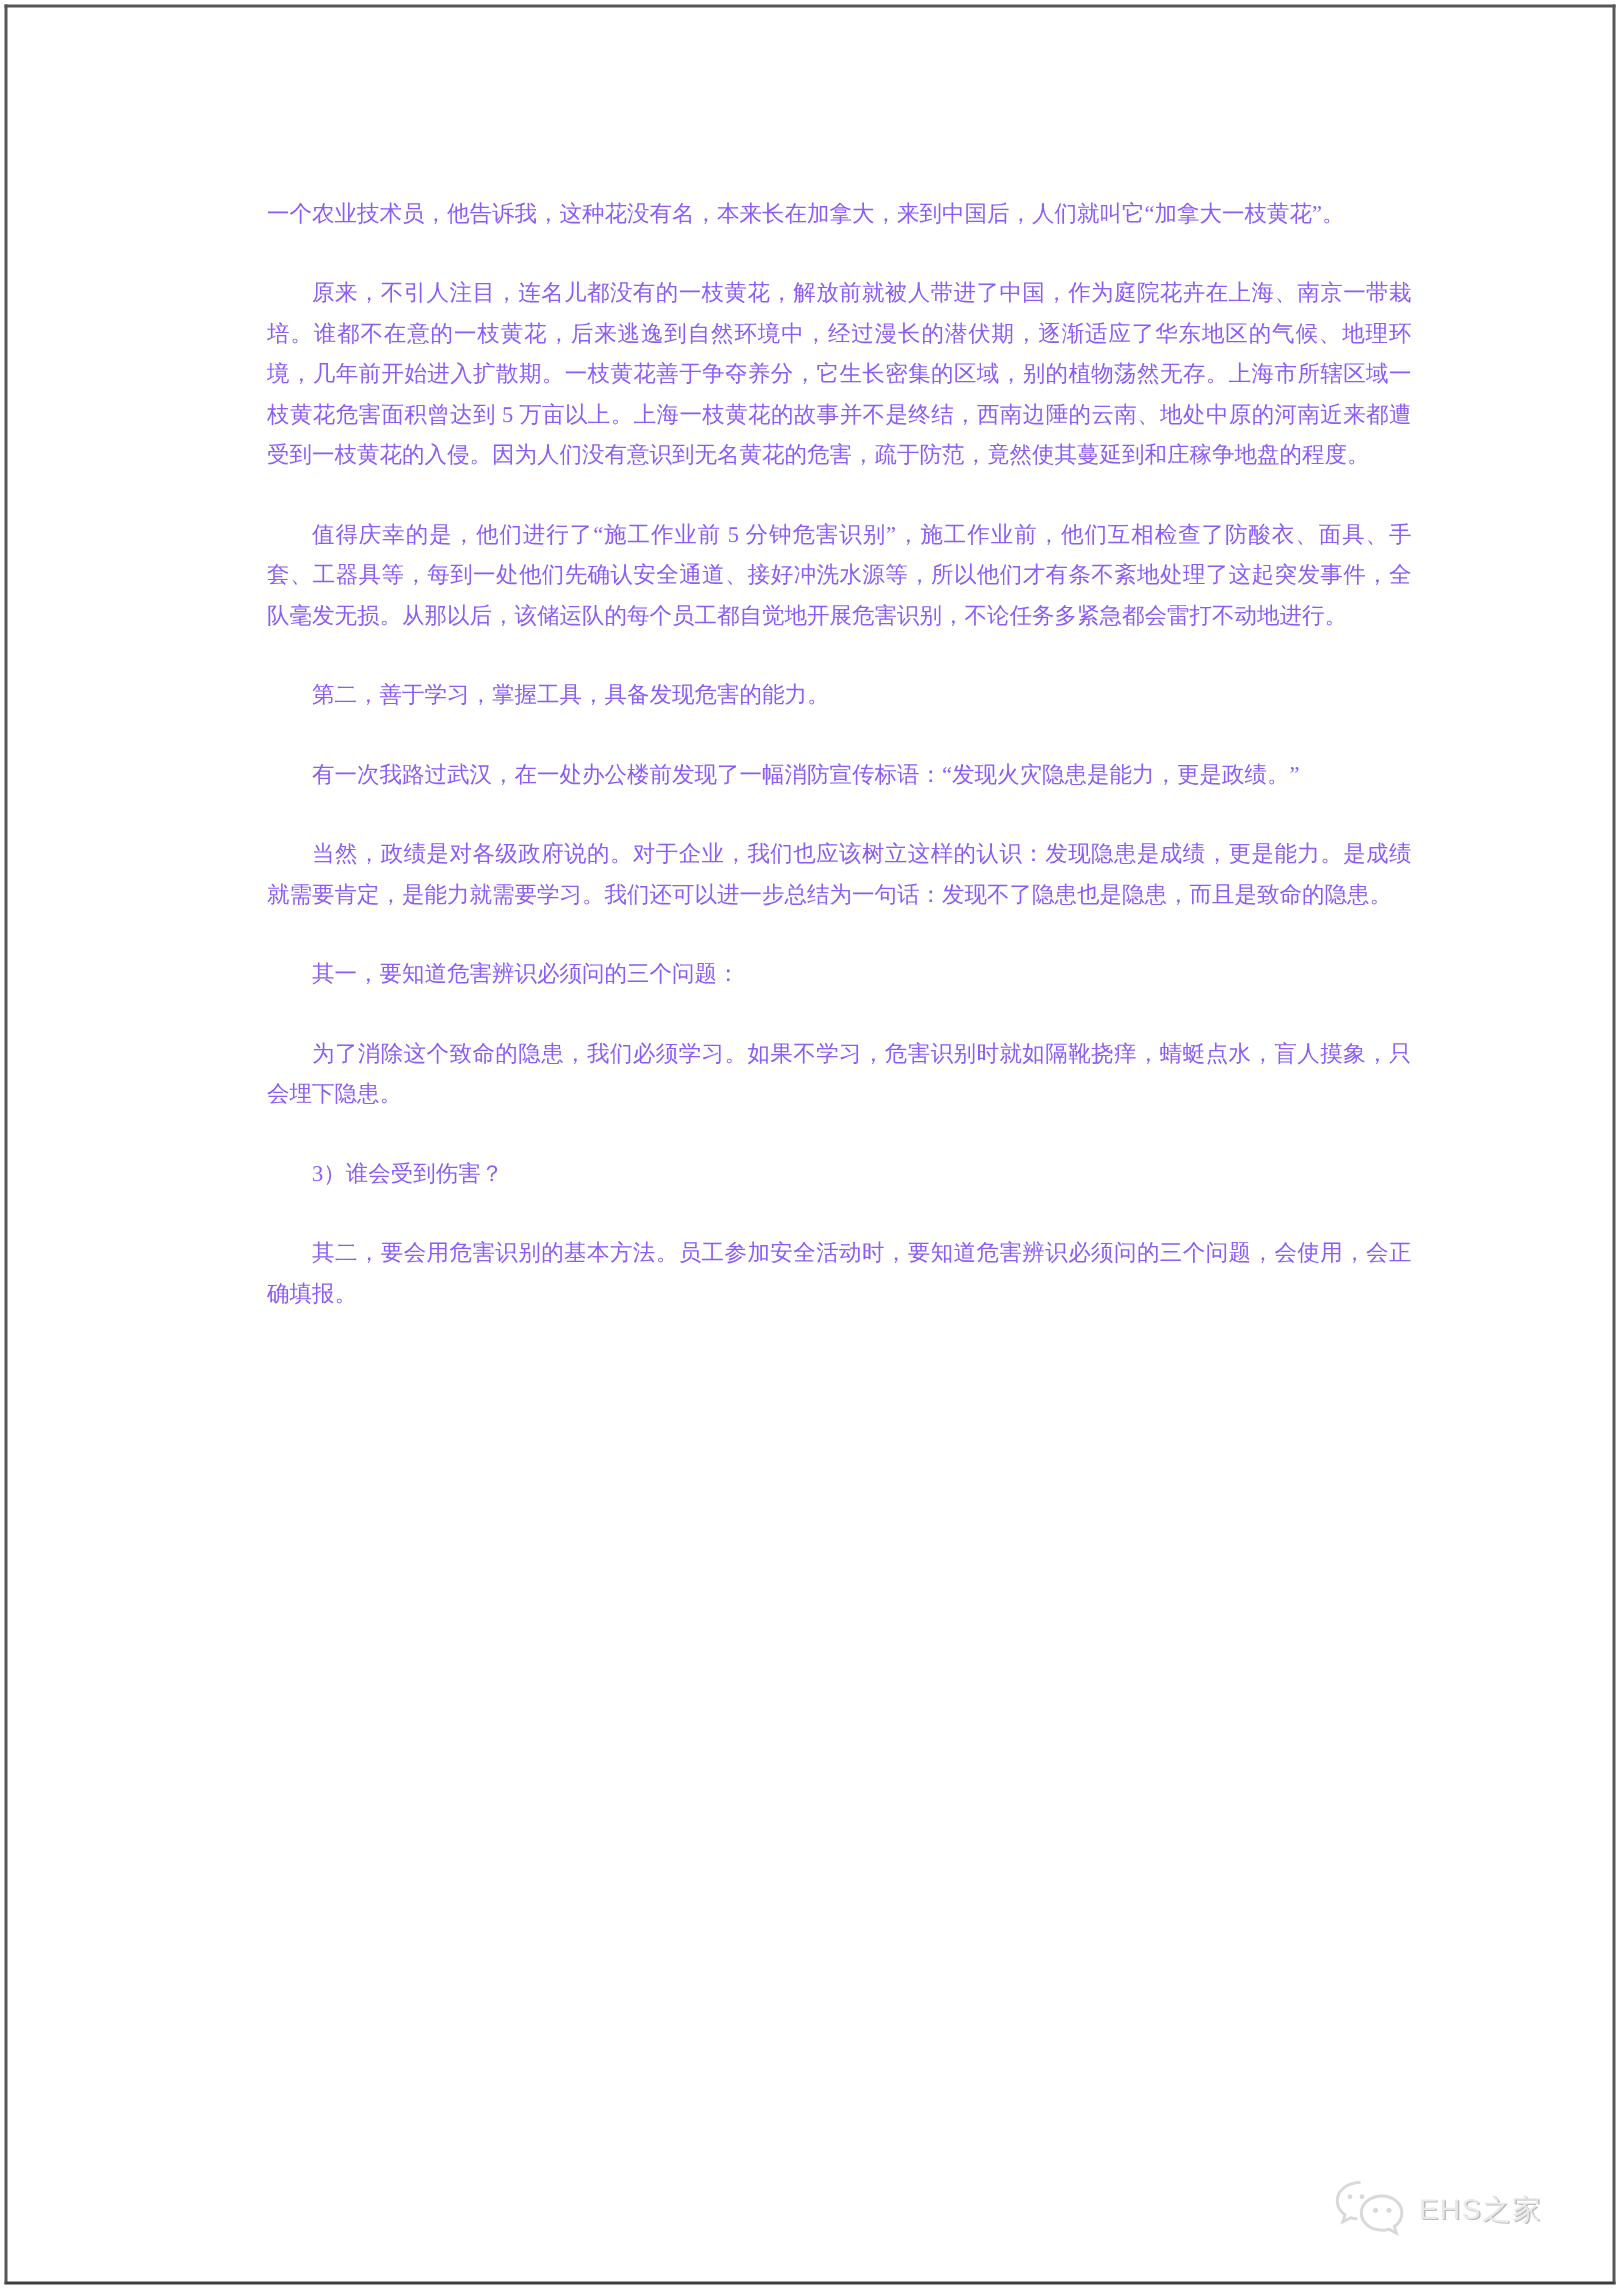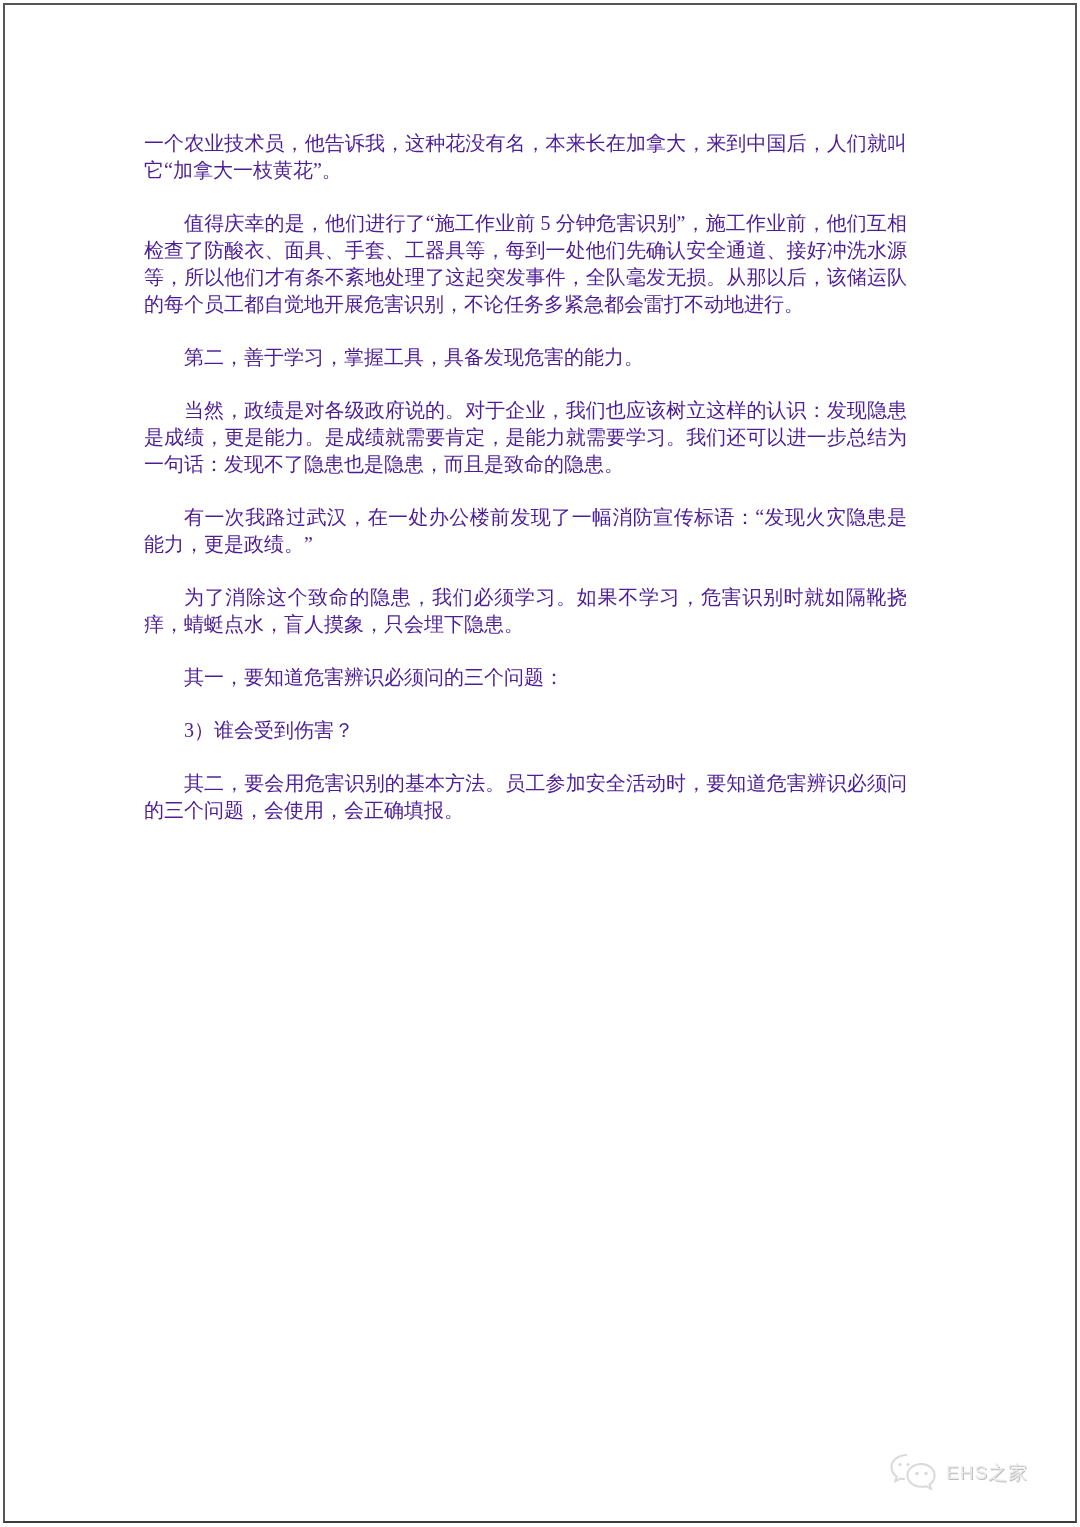--- a/index.html
+++ b/index.html
@@ -20,25 +20,25 @@
     left: 3px;
     top: 3px;
     right: 3px;
     bottom: 4px;
     border: 2px solid #565656;
     border-bottom-color: #3c3c3c;
     pointer-events: none;
   }
   .doc-body {
     position: absolute;
-    left: 144px;
+    left: 178px;
     top: 130px;
     width: 763px;
-    color: #4c1d95;
-    font-size: 20px;
+    color: #8b5cf6;
+    font-size: 15px;
     line-height: 27px;
     text-align: justify;
   }
   .doc-body p {
     margin: 0 0 26px 0;
   }
   .doc-body p.indent {
     text-indent: 2em;
   }
   .watermark {
@@ -62,26 +62,27 @@
   }
 </style>
 </head>
 <body>
 
 <div class="page">
   <div class="page-border"></div>
 
   <div class="doc-body">
     <p>一个农业技术员，他告诉我，这种花没有名，本来长在加拿大，来到中国后，人们就叫它“加拿大一枝黄花”。</p>
+    <p class="indent">原来，不引人注目，连名儿都没有的一枝黄花，解放前就被人带进了中国，作为庭院花卉在上海、南京一带栽培。谁都不在意的一枝黄花，后来逃逸到自然环境中，经过漫长的潜伏期，逐渐适应了华东地区的气候、地理环境，几年前开始进入扩散期。一枝黄花善于争夺养分，它生长密集的区域，别的植物荡然无存。上海市所辖区域一枝黄花危害面积曾达到 5 万亩以上。上海一枝黄花的故事并不是终结，西南边陲的云南、地处中原的河南近来都遭受到一枝黄花的入侵。因为人们没有意识到无名黄花的危害，疏于防范，竟然使其蔓延到和庄稼争地盘的程度。</p>
     <p class="indent">值得庆幸的是，他们进行了“施工作业前 5 分钟危害识别”，施工作业前，他们互相检查了防酸衣、面具、手套、工器具等，每到一处他们先确认安全通道、接好冲洗水源等，所以他们才有条不紊地处理了这起突发事件，全队毫发无损。从那以后，该储运队的每个员工都自觉地开展危害识别，不论任务多紧急都会雷打不动地进行。</p>
     <p class="indent">第二，善于学习，掌握工具，具备发现危害的能力。</p>
+    <p class="indent">有一次我路过武汉，在一处办公楼前发现了一幅消防宣传标语：“发现火灾隐患是能力，更是政绩。”</p>
     <p class="indent">当然，政绩是对各级政府说的。对于企业，我们也应该树立这样的认识：发现隐患是成绩，更是能力。是成绩就需要肯定，是能力就需要学习。我们还可以进一步总结为一句话：发现不了隐患也是隐患，而且是致命的隐患。</p>
-    <p class="indent">有一次我路过武汉，在一处办公楼前发现了一幅消防宣传标语：“发现火灾隐患是能力，更是政绩。”</p>
+    <p class="indent">其一，要知道危害辨识必须问的三个问题：</p>
     <p class="indent">为了消除这个致命的隐患，我们必须学习。如果不学习，危害识别时就如隔靴挠痒，蜻蜓点水，盲人摸象，只会埋下隐患。</p>
-    <p class="indent">其一，要知道危害辨识必须问的三个问题：</p>
     <p class="indent">3）谁会受到伤害？</p>
     <p class="indent">其二，要会用危害识别的基本方法。员工参加安全活动时，要知道危害辨识必须问的三个问题，会使用，会正确填报。</p>
   </div>
 
   <div class="watermark">
     <span class="wechat-icon">
       <svg width="52" height="42" viewBox="0 0 52 42">
         <g fill="none" stroke="#d9d9d9" stroke-width="2">
           <path d="M19 3 C10 3 3.5 8.5 3.5 15.2 c0 3.8 2 7.1 5.2 9.4 l-1.4 4.6 5.2-2.7 c1.3 0.4 2.8 0.6 4.3 0.6"></path>
           <path d="M33.5 12 c-8 0 -14 5 -14 11.4 0 6.3 6 11.4 14 11.4 1.6 0 3.2-0.2 4.6-0.6 l4.8 2.5 -1.3-4.3 c3.1-2.1 5-5.3 5-9 C46.6 17 40.5 12 33.5 12 Z"></path>

